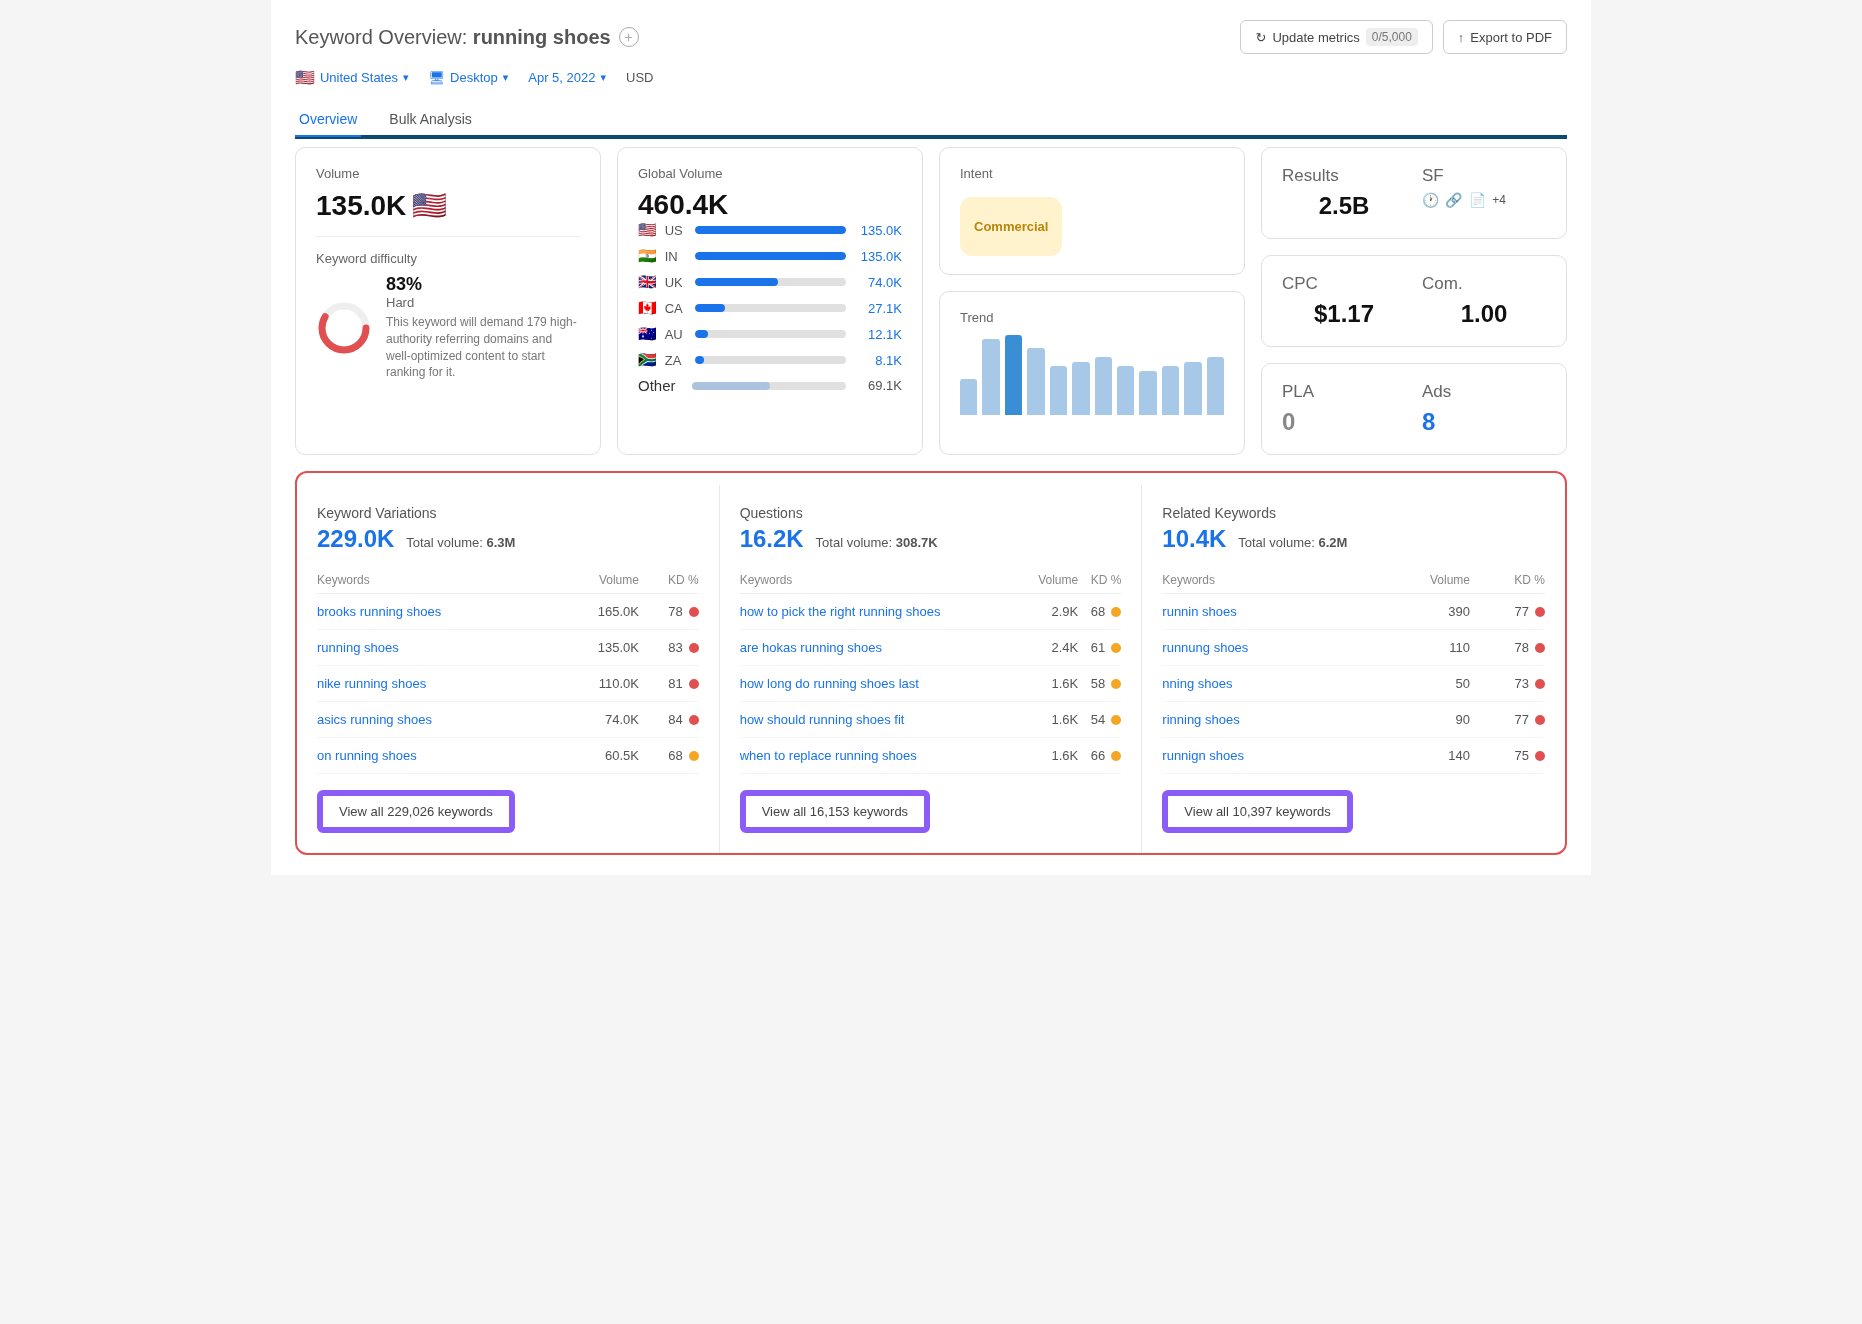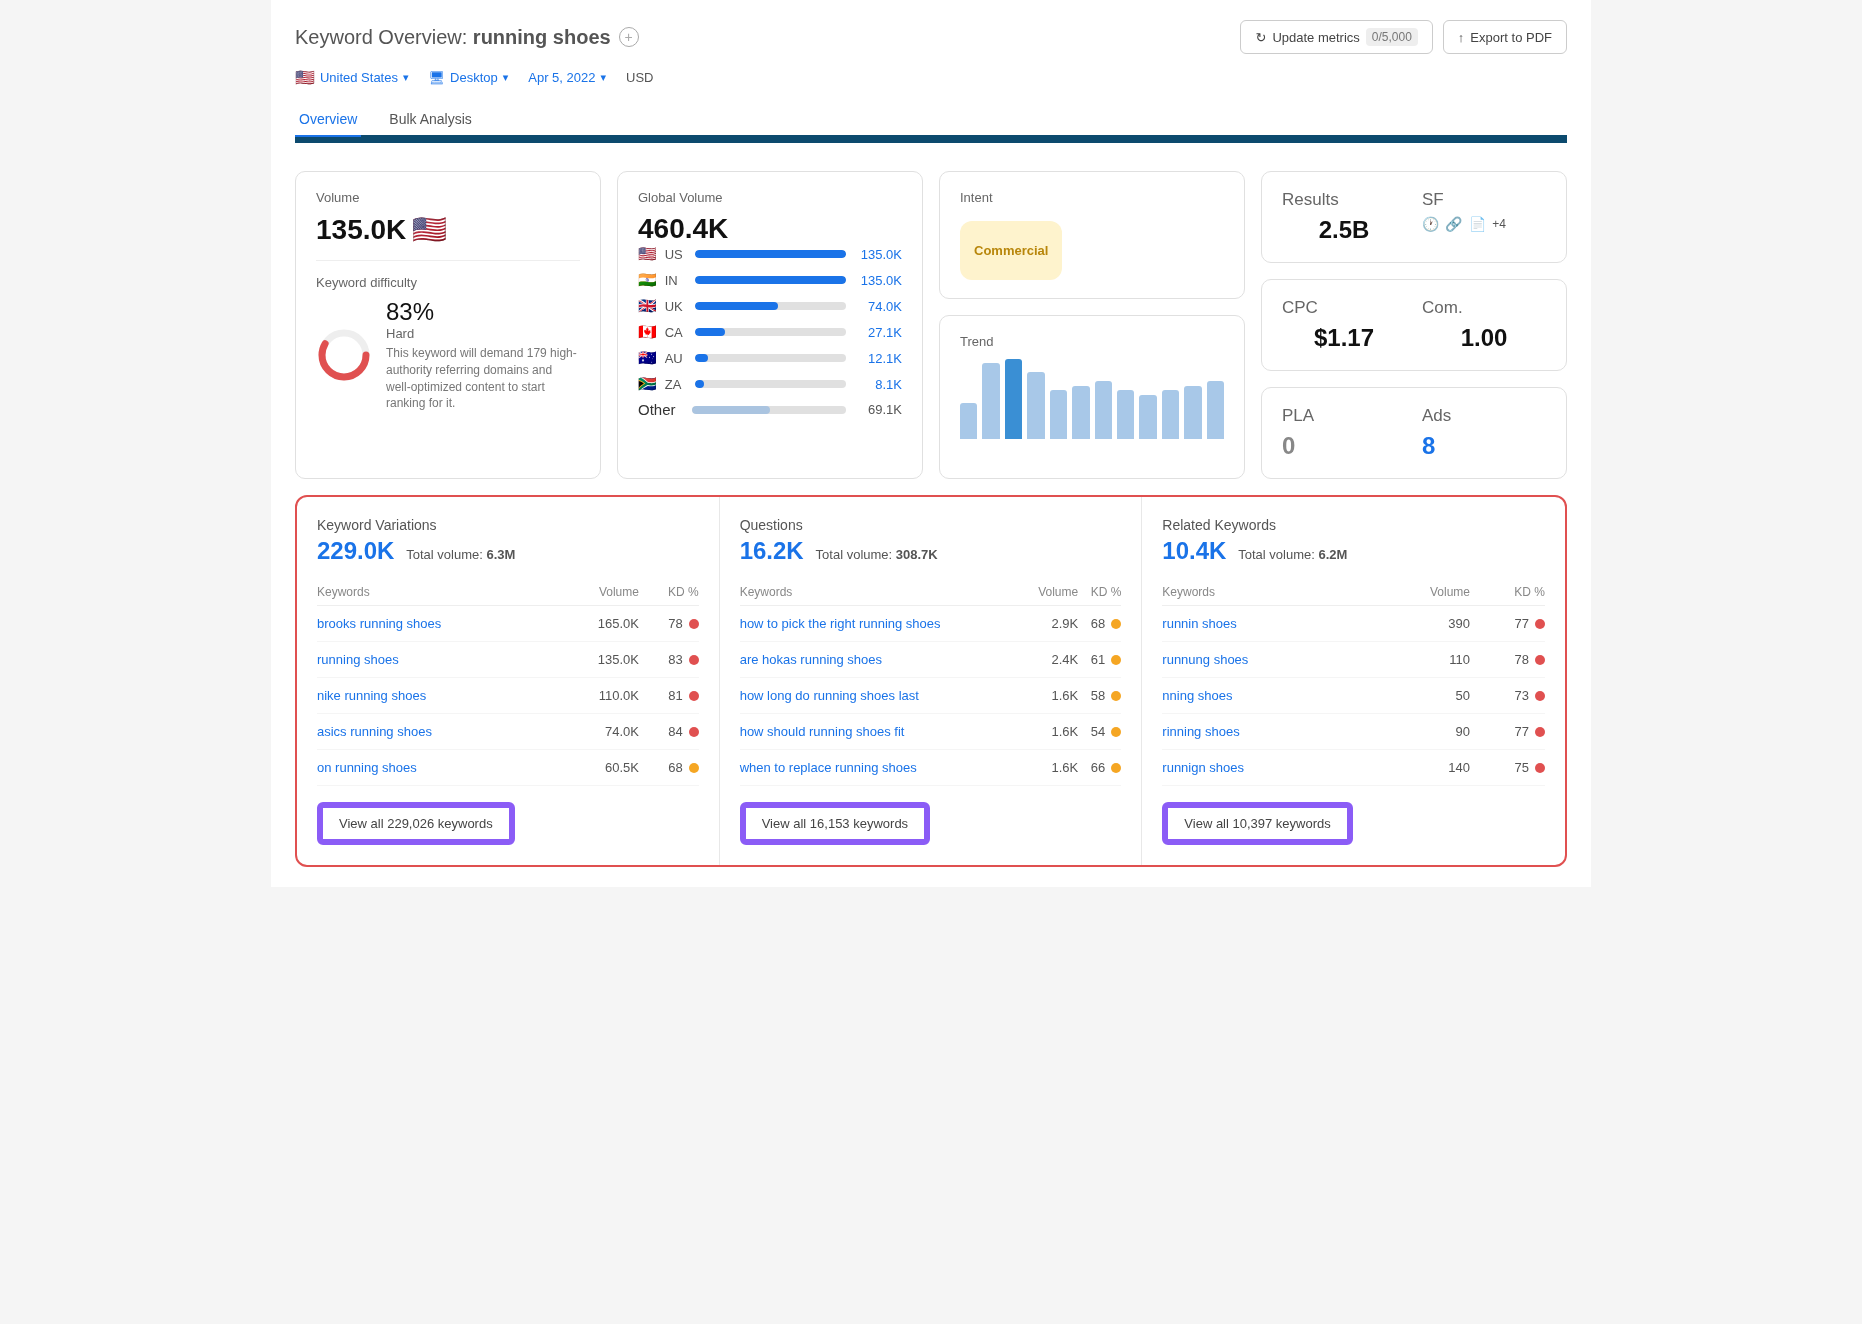--- a/index.html
+++ b/index.html
@@ -15,35 +15,35 @@
     .header-right { display: flex; gap: 10px; }
     .btn-outline { border: 1px solid #ccc; background: #fff; border-radius: 6px; padding: 7px 14px; font-size: 13px; cursor: pointer; display: flex; align-items: center; gap: 6px; color: #444; }
     
     
     .filter-bar { display: flex; align-items: center; gap: 20px; margin-bottom: 16px; }
     .filter-item { display: flex; align-items: center; gap: 5px; font-size: 13px; color: #1a73e8; cursor: pointer; font-weight: 500; }
     .filter-item .flag { font-size: 16px; }
     .filter-usd { color: #555; font-size: 13px; font-weight: 400; }
     
     
-    .tabs { display: flex; gap: 0; border-bottom: 8px solid #0c4a6e; margin-bottom: 28px; }
+    .tabs { display: flex; gap: 0; border-bottom: 4px solid #0c4a6e; margin-bottom: 8px; }
     .tab { padding: 8px 4px; margin-right: 24px; font-size: 14px; font-weight: 500; cursor: pointer; color: #555; border-bottom: 2px solid transparent; margin-bottom: -2px; }
     .tab.active { color: #1a73e8; border-bottom: 2px solid #1a73e8; }
     
     
     .cards-top { display: grid; grid-template-columns: 1fr 1fr 1fr 1fr; gap: 16px; margin-bottom: 16px; }
     .card { background: #fff; border: 1px solid #e0e0e0; border-radius: 10px; padding: 18px 20px; }
     .card-label { font-size: 13px; color: #666; margin-bottom: 8px; }
     .card-value-large { font-size: 28px; font-weight: 700; color: #111; display: flex; align-items: center; gap: 6px; }
     .card-divider { border: none; border-top: 1px solid #eee; margin: 14px 0; }
     .card-sub-label { font-size: 13px; color: #666; margin-bottom: 8px; }
     .difficulty-row { display: flex; align-items: center; gap: 14px; }
     .donut-container { position: relative; width: 56px; height: 56px; flex-shrink: 0; }
     .difficulty-info { }
-    .difficulty-val { font-size: 24px; font-weight: 400; color: #111; }
+    .difficulty-val { font-size: 18px; font-weight: 700; color: #111; }
     .difficulty-hard { font-size: 13px; color: #666; margin-bottom: 4px; }
     .difficulty-desc { font-size: 12px; color: #777; line-height: 1.4; }
     
     
     .global-val { font-size: 28px; font-weight: 700; color: #111; }
     .global-row { display: flex; align-items: center; gap: 8px; margin-bottom: 8px; font-size: 13px; }
     .global-flag { font-size: 15px; }
     .global-country { width: 22px; color: #555; }
     .global-bar-bg { flex: 1; height: 8px; background: #e0e0e0; border-radius: 4px; overflow: hidden; }
     .global-bar-fill { height: 100%; background: #1a73e8; border-radius: 4px; }
@@ -63,21 +63,21 @@
     .card-split { display: grid; grid-template-columns: 1fr 1fr; gap: 16px; }
     .card-split-label { font-size: 17px; color: #666; margin-bottom: 6px; }
     .card-split-value { font-size: 24px; font-weight: 700; color: #111; text-align: center; }
     .sf-icons { display: flex; align-items: center; gap: 6px; margin-top: 4px; }
     .sf-plus { font-size: 12px; color: #555; }
     .pla-val { font-size: 24px; font-weight: 700; color: #888; }
     .ads-val { font-size: 24px; font-weight: 700; color: #1a73e8; }
     
     
     .cards-bottom { display: grid; grid-template-columns: 1fr 1fr 1fr; gap: 0; border: 2px solid #e05050; border-radius: 12px; overflow: hidden; background: #fff; }
-    .bottom-card { padding: 20px; border-right: 1px solid #e8e8e8; }
+    .bottom-card { padding: 20px; border-right: 1px solid #e8e8e8; margin-top: 12px; }
     .bottom-card:last-child { border-right: none; }
     .bottom-card-title { font-size: 14px; color: #555; margin-bottom: 4px; font-weight: 500; }
     .bottom-card-count { font-size: 24px; font-weight: 700; color: #1a73e8; display: inline; }
     .bottom-card-total { font-size: 13px; color: #555; margin-left: 8px; display: inline; }
     .bottom-card-header { margin-bottom: 14px; }
     
     .kw-table { width: 100%; border-collapse: collapse; }
     .kw-table th { font-size: 12px; color: #888; font-weight: 500; text-align: left; padding: 6px 0; border-bottom: 1px solid #eee; }
     .kw-table th.right { text-align: right; }
     .kw-table td { padding: 10px 0; font-size: 13px; border-bottom: 1px solid #f5f5f5; vertical-align: middle; }

